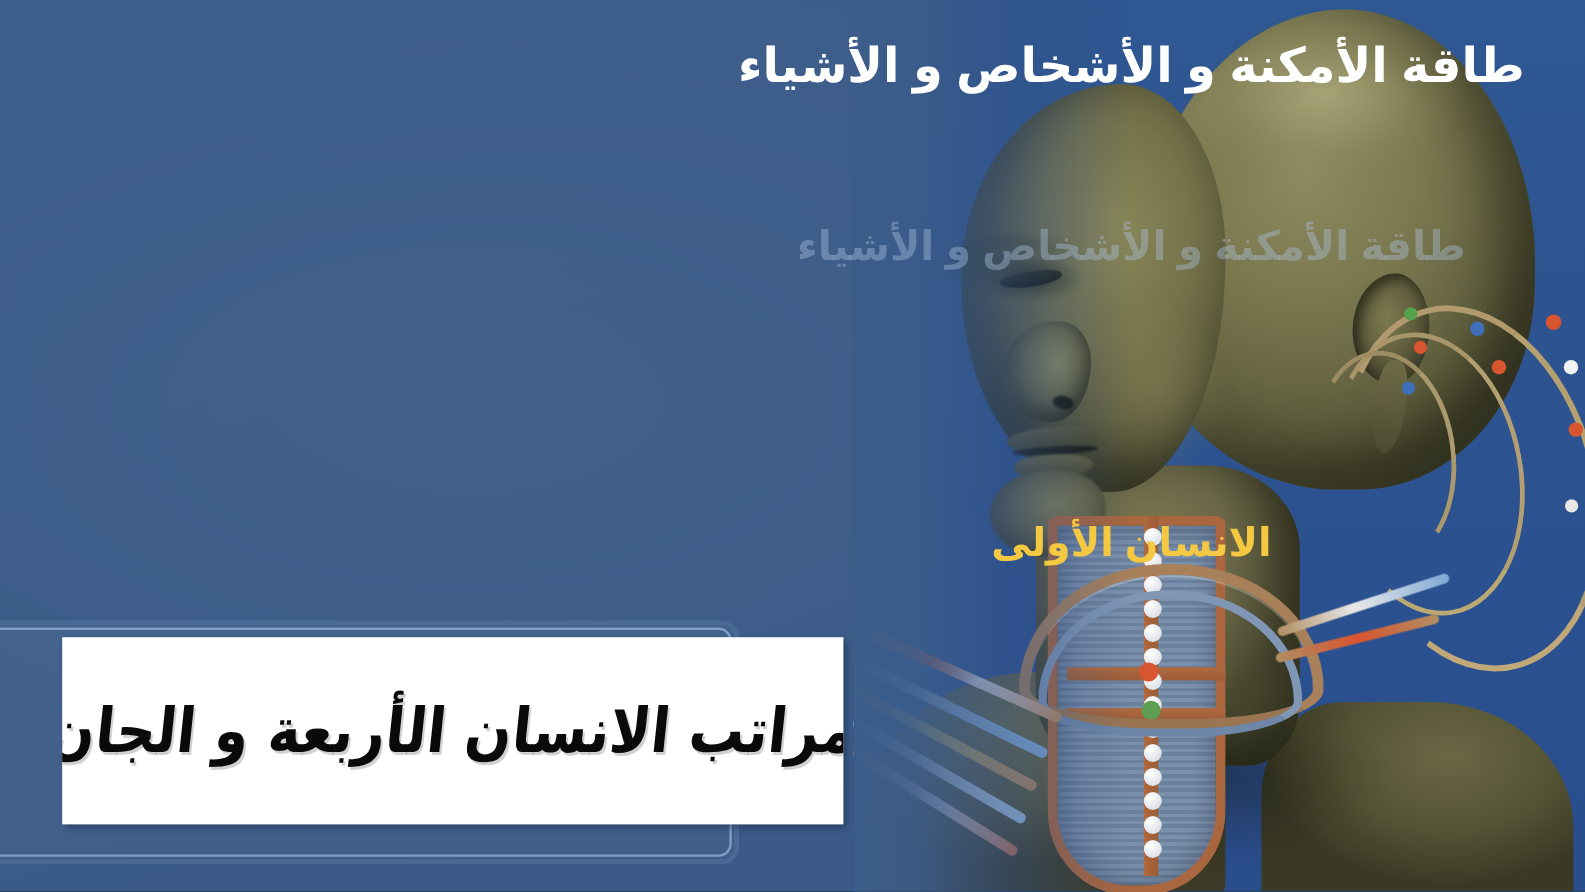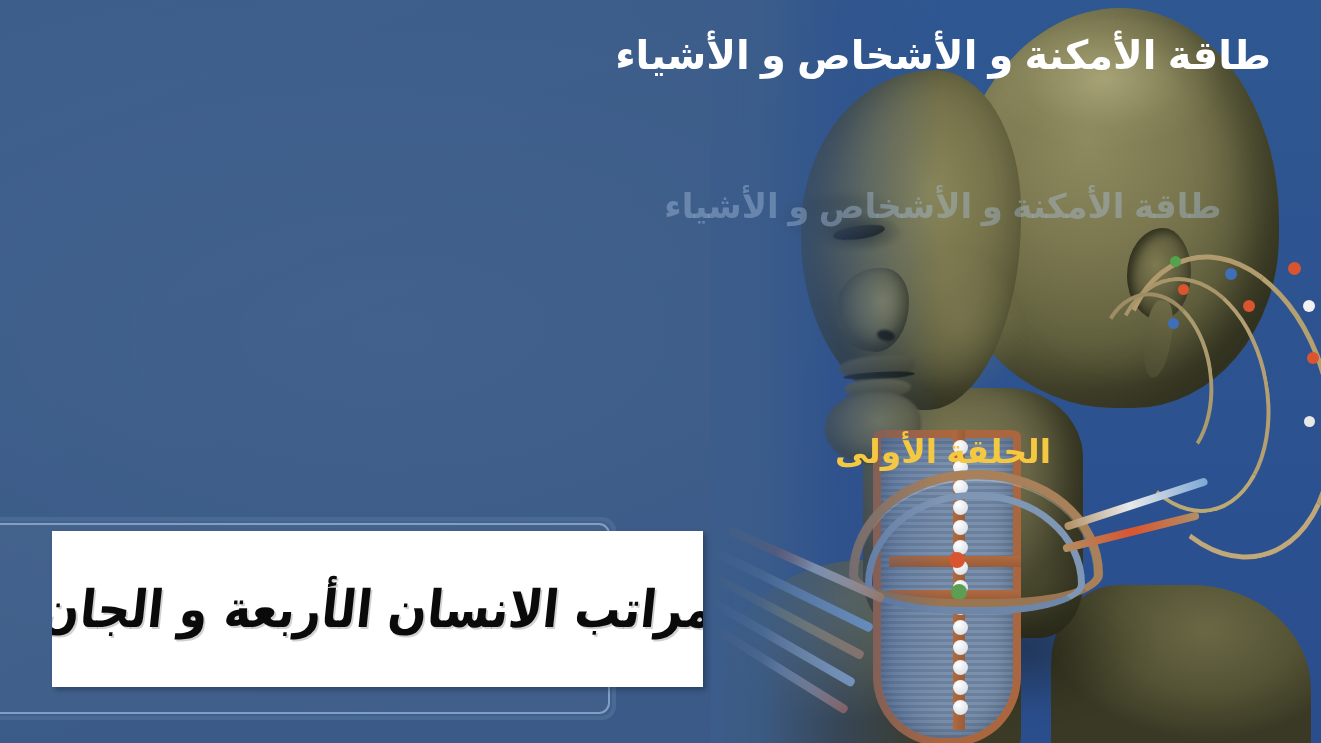--- a/index.html
+++ b/index.html
@@ -467,21 +467,21 @@
     <div class="strand" style="top:500px;right:110px;width:150px;height:8px;background:linear-gradient(90deg,#b08f63,#e9e9e9 45%,#7fa8d4);transform:rotate(-18deg);"></div>
     <div class="strand" style="top:528px;right:120px;width:140px;height:8px;background:linear-gradient(90deg,#b08f63,#d9552f 50%,#b08f63);transform:rotate(-14deg);"></div>
 
     <div class="photo-blend"></div>
   </div>
 
   <div class="title-main">طاقة الأمكنة و الأشخاص و الأشياء</div>
 
   <div class="title-echo">طاقة الأمكنة و الأشخاص و الأشياء</div>
 
-  <div class="episode">الحلقة الأولى</div>
+  <div class="episode">الانسان الأولى</div>
 
   <div class="caption-frame"></div>
 
   <div class="caption-box">
     <span class="caption-text">مراتب الانسان الأربعة و الجان</span>
   </div>
 
 </div>
 
 </body></html>

